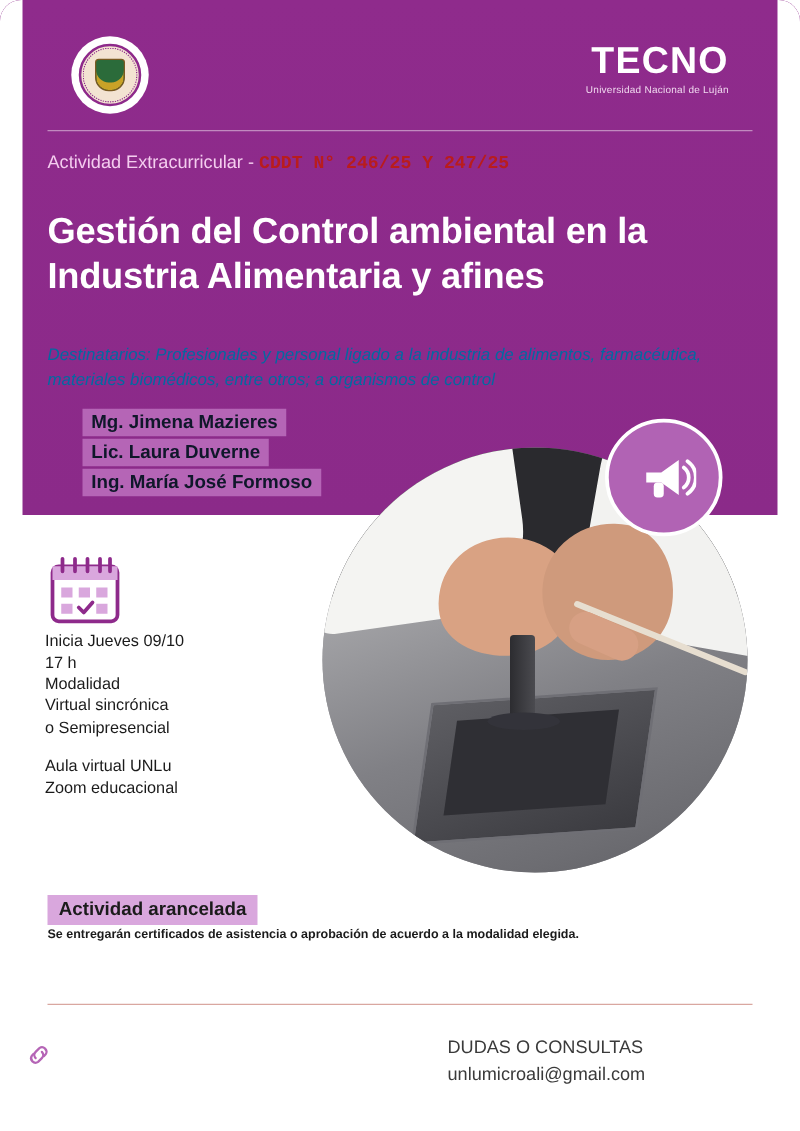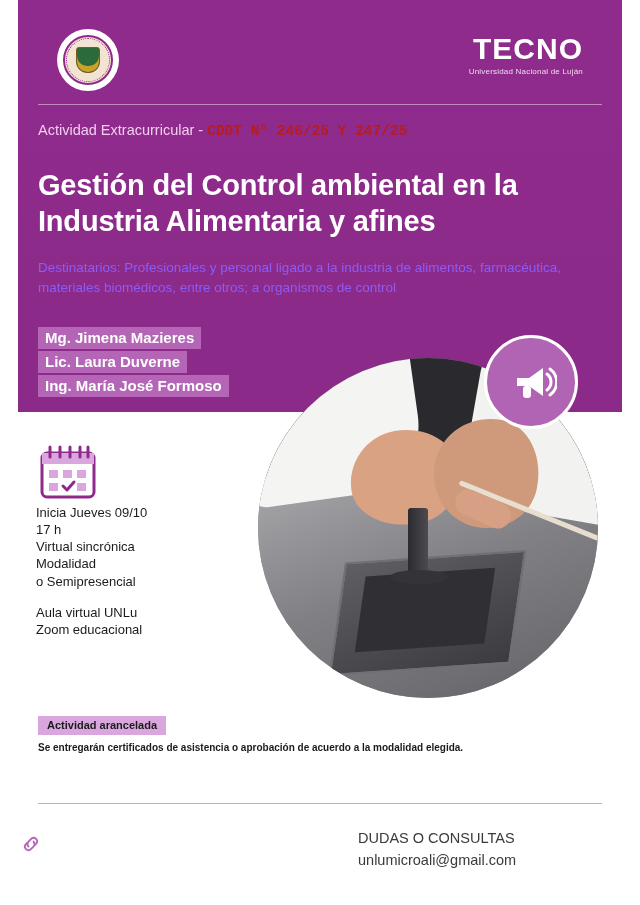--- a/index.html
+++ b/index.html
@@ -9,20 +9,21 @@
   }
   body {
     font-family: "Liberation Sans", sans-serif;
   }
   .poster {
     position: relative;
     width: 640px;
     height: 905px;
     overflow: hidden;
     background: #ffffff;
+    border-radius: 17px;
   }
   
   .band-top {
     position: absolute;
     left: 0; top: 0;
     width: 640px;
     height: 412px;
     background: #8e2a8b;
   }
   .band-top-inner {
@@ -121,38 +122,40 @@
     left: 38px; top: 168px;
     width: 572px;
     color: #ffffff;
     font-size: 29px;
     font-weight: 700;
     line-height: 1.23;
     letter-spacing: -0.2px;
   }
   .subtitle {
     position: absolute;
-    left: 38px; top: 258px;
+    left: 38px; top: 274px;
     width: 566px;
-    color: #8b5cf6;
+    color: #0369a1;
     font-size: 13.5px;
     line-height: 1.45;
+    font-style: italic;
   }
   .speakers {
     position: absolute;
     left: 38px; top: 327px;
   }
   .speaker {
     display: inline-block;
     background: #b565b6;
-    color: #ffffff;
+    color: #0f172a;
     font-size: 15px;
     font-weight: 700;
     padding: 2px 7px 3px 7px;
     margin-bottom: 2px;
+    margin-left: 28px;
   }
   .speaker-row { display: block; }
   
   .megaphone {
     position: absolute;
     left: 484px; top: 335px;
     width: 88px; height: 88px;
     border-radius: 50%;
     background: #b163b4;
     border: 3px solid #ffffff;
@@ -273,21 +276,21 @@
     color: #1b1b1b;
     font-size: 13px;
     line-height: 1.32;
   }
   .info-block .gap { height: 14px; }
   .badge-arancelada {
     position: absolute;
     left: 38px; top: 716px;
     background: #d9a7dd;
     color: #1b1b1b;
-    font-size: 11px;
+    font-size: 15px;
     font-weight: 700;
     padding: 3px 9px 4px 9px;
     text-align: right;
   }
   .cert-text {
     position: absolute;
     left: 38px; top: 721px;
     width: 560px;
     color: #1b1b1b;
     font-size: 10px;
@@ -395,22 +398,22 @@
       <rect x="39" y="27" width="9" height="8" fill="#d9a7dd"></rect>
       <rect x="11" y="40" width="9" height="8" fill="#d9a7dd"></rect>
       <rect x="39" y="40" width="9" height="8" fill="#d9a7dd"></rect>
       <path d="M25 43 l4 4 l7 -8" stroke="#8e2a8b" stroke-width="3" fill="none" stroke-linecap="round" stroke-linejoin="round"></path>
     </svg>
   </div>
 
   <div class="info-block">
     <div>Inicia Jueves 09/10</div>
     <div>17 h</div>
+    <div>Modalidad</div>
     <div>Virtual sincrónica</div>
-    <div>Modalidad</div>
     <div>o Semipresencial</div>
     <div class="gap"></div>
     <div>Aula virtual UNLu</div>
     <div>Zoom educacional</div>
   </div>
 
   <div class="badge-arancelada">Actividad arancelada</div>
 
   <div class="cert-text">Se entregarán certificados de asistencia o aprobación de acuerdo a la modalidad elegida.</div>
 

